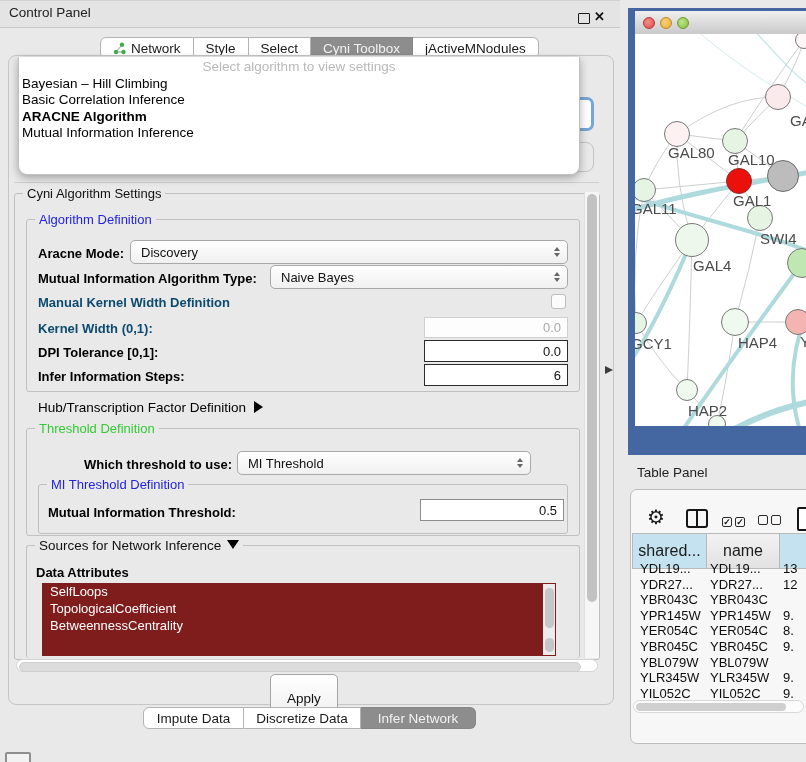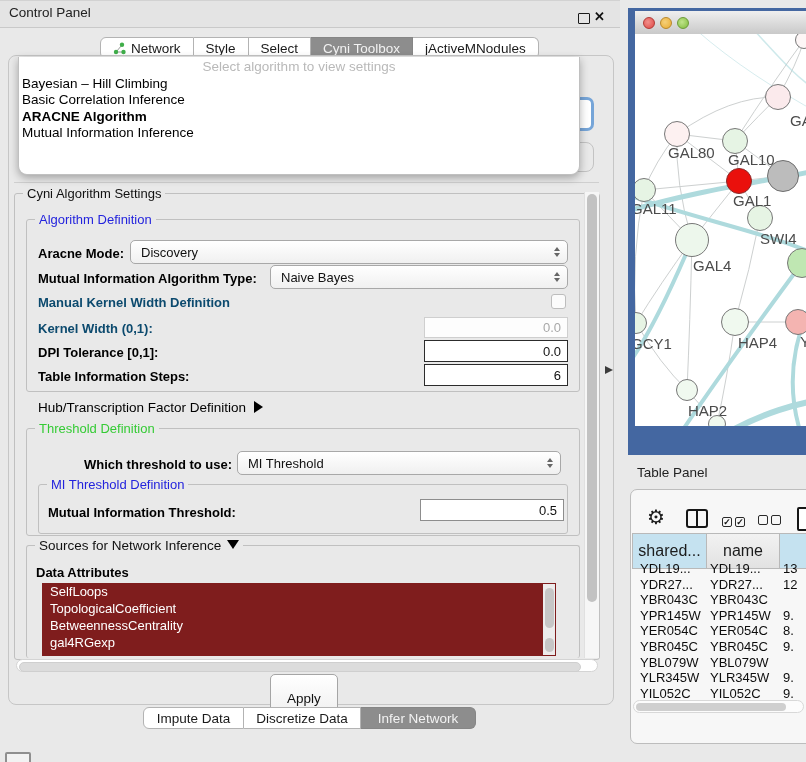--- a/index.html
+++ b/index.html
@@ -167,32 +167,32 @@
       <i class="up"></i>
       <i class="dn"></i>
     </span>
 </div>
 <div class="lbl dis" style="left:38px;top:295px">Manual Kernel Width Definition</div>
 <div class="chk" style="left:551px;top:294px"></div>
 <div class="lbl dis" style="left:38px;top:321px">Kernel Width (0,1):</div>
 <div class="inp dis" style="left:424px;top:317px;width:144px;height:21px">0.0</div>
 <div class="lbl" style="left:38px;top:345px">DPI Tolerance [0,1]:</div>
 <div class="inp dark" style="left:424px;top:340px;width:144px;height:22px">0.0</div>
-<div class="lbl" style="left:38px;top:369px">Table Information Steps:</div>
+<div class="lbl" style="left:38px;top:369px">Infer Information Steps:</div>
 <div class="inp dark" style="left:424px;top:364px;width:144px;height:22px">6</div>
 
 <div class="lbl" style="left:38px;top:400px;font-weight:normal;font-size:13.5px">
   <span>Hub/Transcription Factor Definition</span><span class="tri-r"></span>
 </div>
 
 <div class="fs" style="left:26px;top:428px;width:552px;height:106px">
   <span class="leg green">Threshold Definition</span>
 </div>
 <div class="lbl" style="left:84px;top:457px">Which threshold to use:</div>
-<div class="combo" style="left:237px;top:451px;width:324px">
+<div class="combo" style="left:237px;top:451px;width:294px">
   <span>MI Threshold</span>
   <span class="car">
       <i class="up"></i>
       <i class="dn"></i>
     </span>
 </div>
 <div class="fs" style="left:38px;top:484px;width:528px;height:48px">
   <span class="leg blue">MI Threshold Definition</span>
 </div>
 <div class="lbl" style="left:48px;top:505px">Mutual Information Threshold:</div>
@@ -201,21 +201,20 @@
 <div class="fs" style="left:26px;top:545px;width:552px;height:112px;border-bottom:none">
   <span class="leg" style="font-size:13.5px">
     <span>Sources for Network Inference</span><span class="tri-d"></span>
   </span>
 </div>
 <div class="lbl" style="left:36px;top:565px">Data Attributes</div>
 <div class="abs listbox">
   <div class="li">SelfLoops</div>
   <div class="li">TopologicalCoefficient</div>
   <div class="li">BetweennessCentrality</div>
-  <div class="li">gal4RGexp</div>
   <div class="list-scroll">
     <div class="list-thumb" style="top:4px;height:40px"></div>
     <div class="list-thumb" style="top:54px;height:14px"></div>
   </div>
 </div>
 <div class="abs hscroll">
     <div class="hthumb"></div>
   </div>
 
 <div class="btn" style="left:270px;top:674px">Apply</div>

